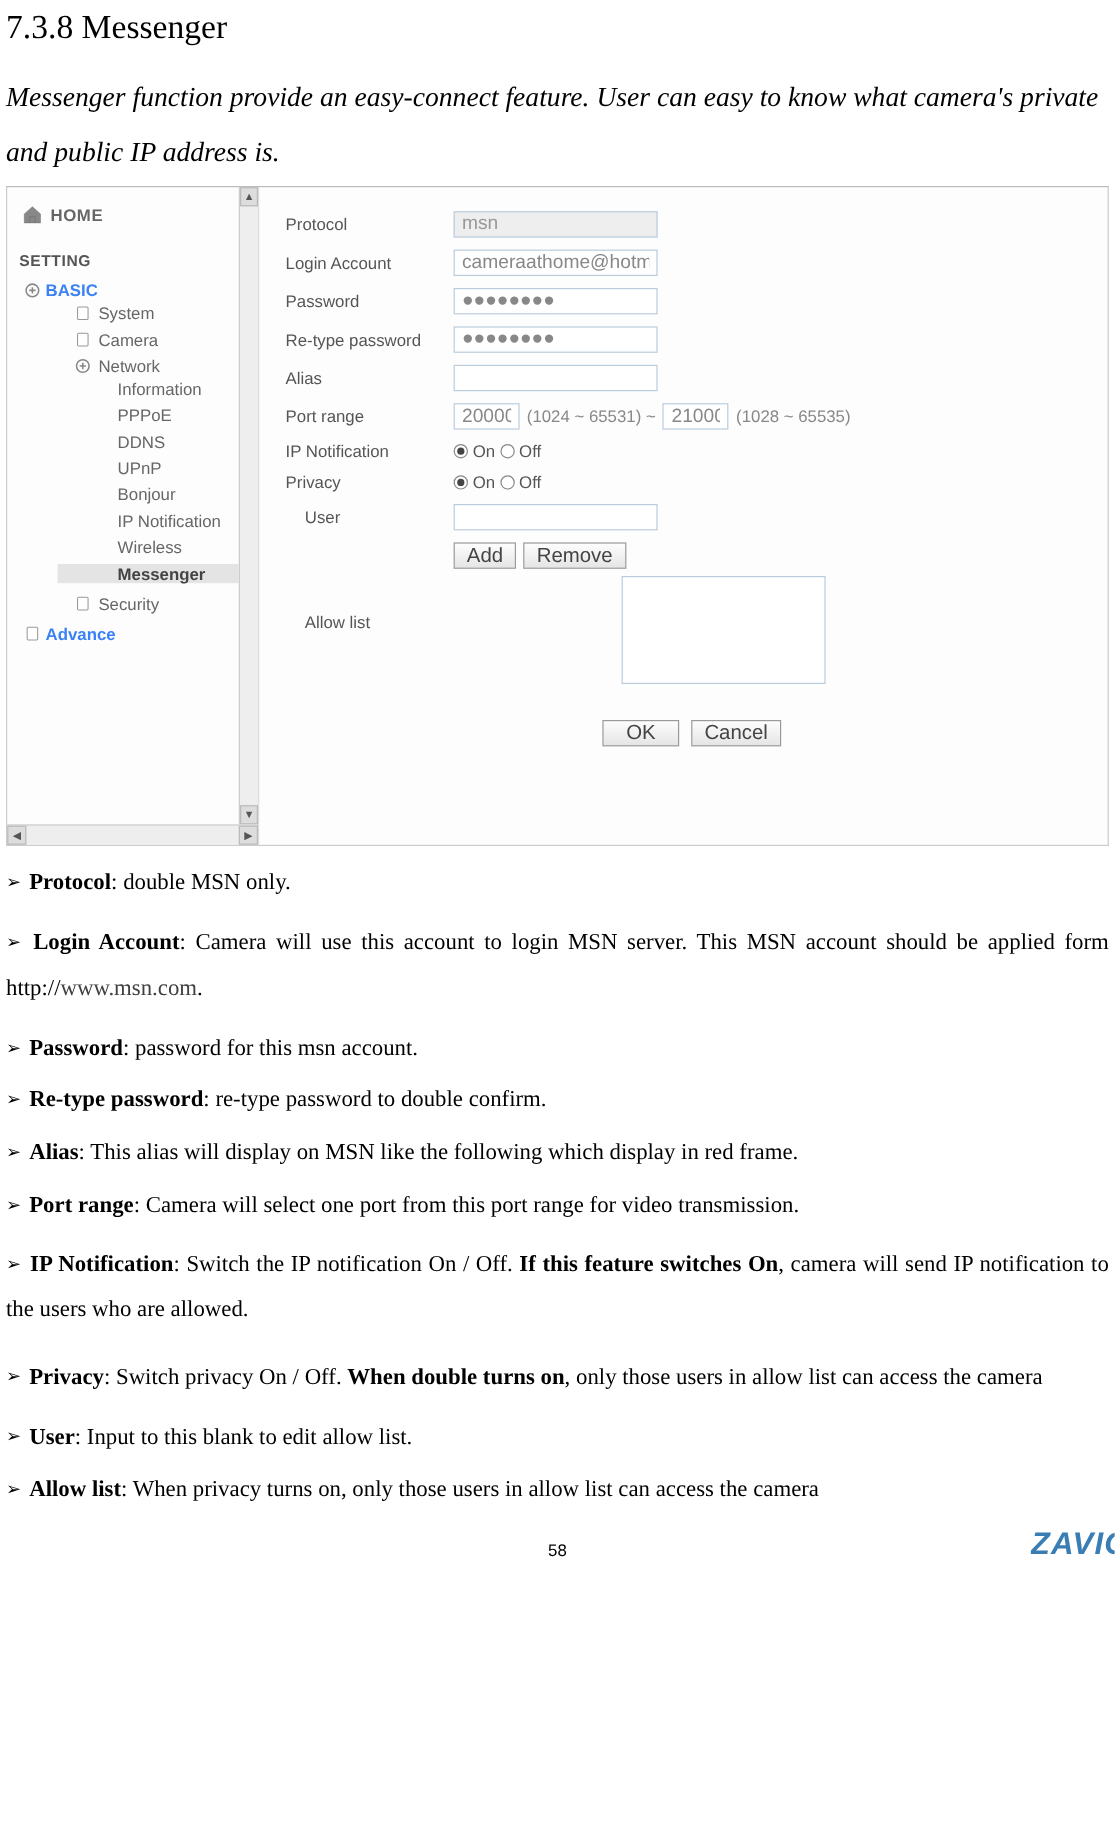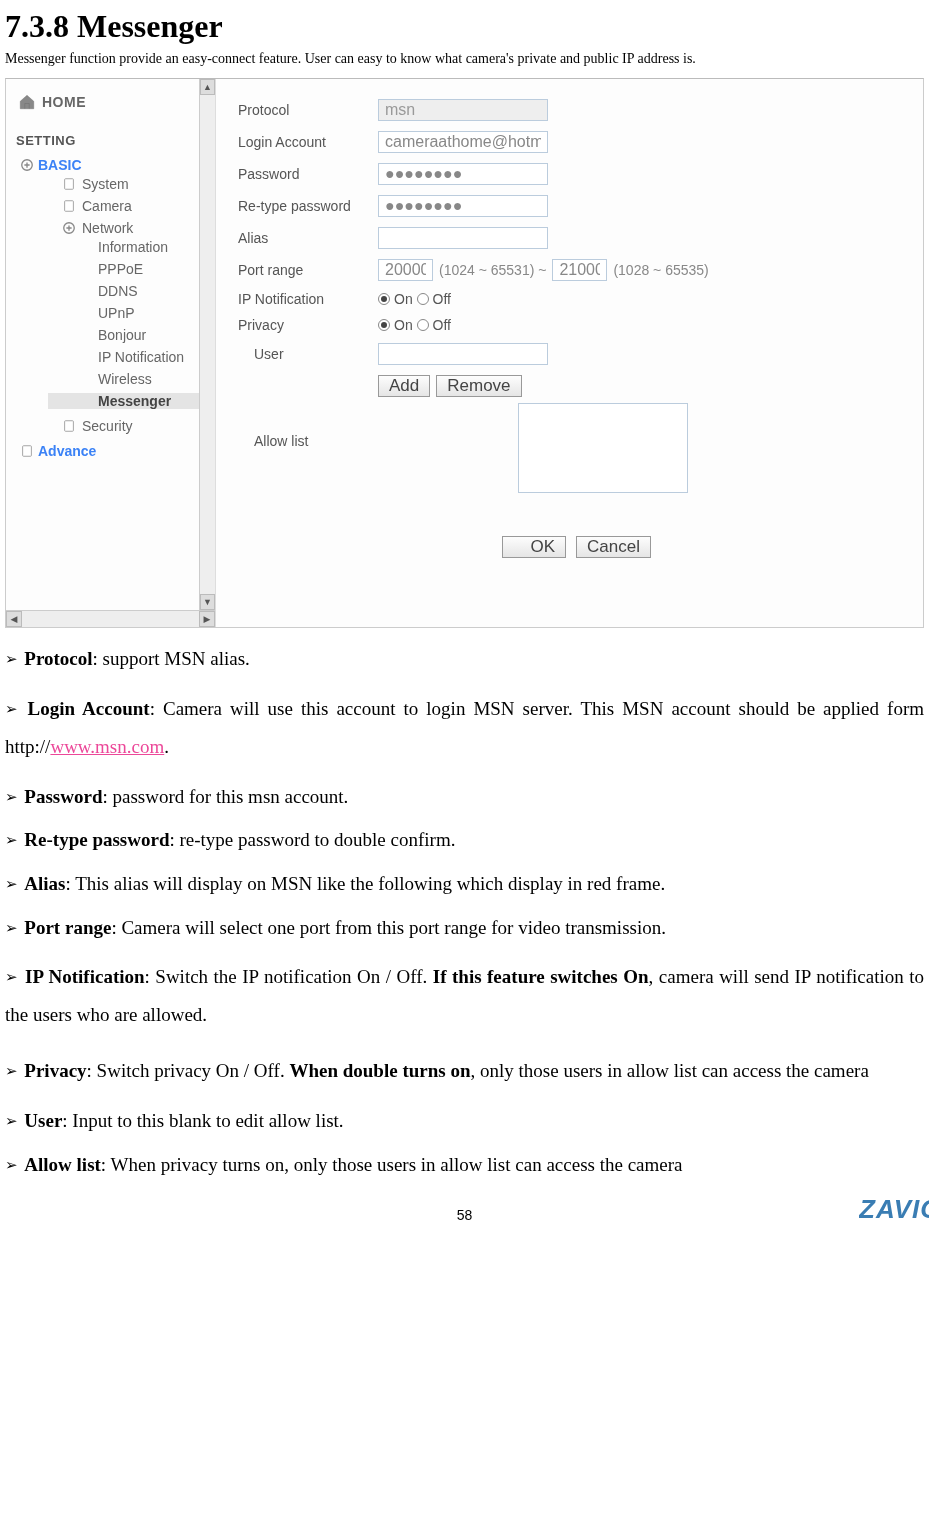--- a/index.html
+++ b/index.html
@@ -5,27 +5,29 @@
     * { box-sizing: border-box; margin: 0; padding: 0; }
     body {
       font-family: Georgia, 'Times New Roman', serif;
       width: 929px;
       background: white;
       color: #000;
       padding: 8px 5px 5px 5px;
       position: relative;
     }
     h2.doc-heading {
-      font-size: 32px;
-      font-weight: bold;
+      font-size: 28px;
+      font-weight: normal;
+      margin-bottom: 18px;
     }
     p.intro {
-      font-size: 14px;
+      font-size: 23px;
       line-height: 2.0;
       margin-bottom: 5px;
+      font-style: italic;
     }
 
     
     .panel {
       border: 1px solid #ccc;
       border-top: 1px solid #bbb;
       display: flex;
       height: 550px;
       font-family: Arial, Helvetica, sans-serif;
       color: #555;
@@ -107,29 +109,29 @@
     .txt.grey { background: #eee; color: #999; }
     .w170 { width: 170px; }
     .w55  { width: 55px; }
 
     .hint { color: #888; margin: 0 6px; }
 
     .btn { height: 22px; padding: 0 10px; border: 1px solid #999; background: linear-gradient(#fdfdfd,#e5e5e5); color: #444; font-size: 17px; cursor: pointer; }
     .btn-row { display: flex; gap: 6px; margin-left: 140px; margin-bottom: 6px; }
     .listbox { margin-left: 140px; width: 170px; height: 90px; border: 1px solid #bcd; background: #fff; }
     .ok-row { text-align: center; padding-top: 16px; }
-    .ok-row .btn { min-width: 64px; margin: 17px 3px; text-align: right; }
+    .ok-row .btn { min-width: 64px; margin: 4px 3px; }
 
     
     .prose { font-size: 19px; line-height: 1.35; }
     .prose p { margin: 18px 0; text-align: justify; }
     .prose p.tight { margin-top: 10px; }
     .tri { font-family: Arial, sans-serif; font-size: 15px; display: inline-block; margin-right: 2px; vertical-align: 1px; }
     .bold { font-weight: bold; }
-    a.inlink { color: #ec4899; text-decoration: underline; }
+    a.inlink { color: #404040; }
 
     .pagenum { text-align: center; font-size: 14px; font-family: Arial, sans-serif; margin-top: 30px; }
     .brand { position: absolute; right: 0; bottom: 2px; font-family: Arial, sans-serif; font-weight: 900; font-style: italic; color: #3a7db3; letter-spacing: 1px; font-size: 26px; overflow: hidden; width: 70px; height: 32px; white-space: nowrap; }
   </style>
 </head>
 <body>
 
 <h2 class="doc-heading">7.3.8 Messenger</h2>
 <p class="intro">Messenger function provide an easy-connect feature. User can easy to know what camera's private and public IP address is.</p>
 
@@ -317,21 +319,21 @@
       <div class="listbox"></div>
     </div>
     <div class="ok-row">
       <button class="btn">OK</button>
       <button class="btn">Cancel</button>
     </div>
   </div>
 </div>
 
 <div class="prose">
-  <p><span class="tri">➢</span> <span class="bold">Protocol</span><span>: support MSN alias.</span></p>
+  <p><span class="tri">➢</span> <span class="bold">Protocol</span><span>: double MSN only.</span></p>
 
   <p style="line-height:2.0;"><span class="tri">➢</span> <span class="bold">Login Account</span><span>: Camera will use this account to login MSN server. This MSN account should be applied form http://</span><a class="inlink">www.msn.com</a><span>.</span></p>
 
   <p><span class="tri">➢</span> <span class="bold">Password</span><span>: password for this msn account.</span></p>
 
   <p><span class="tri">➢</span> <span class="bold">Re-type password</span><span>: re-type password to double confirm.</span></p>
 
   <p><span class="tri">➢</span> <span class="bold">Alias</span><span>: This alias will display on MSN like the following which display in red frame.</span></p>
 
   <p><span class="tri">➢</span> <span class="bold">Port range</span><span>: Camera will select one port from this port range for video transmission.</span></p>

